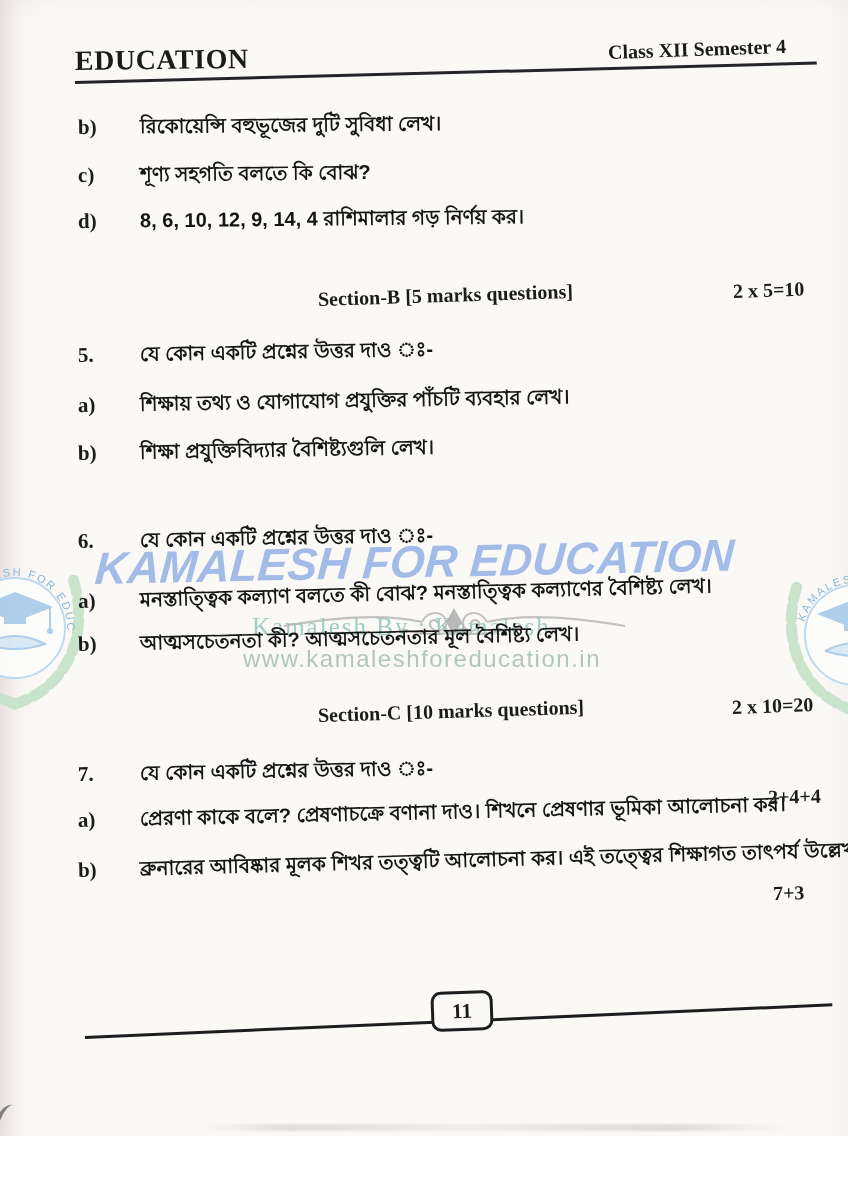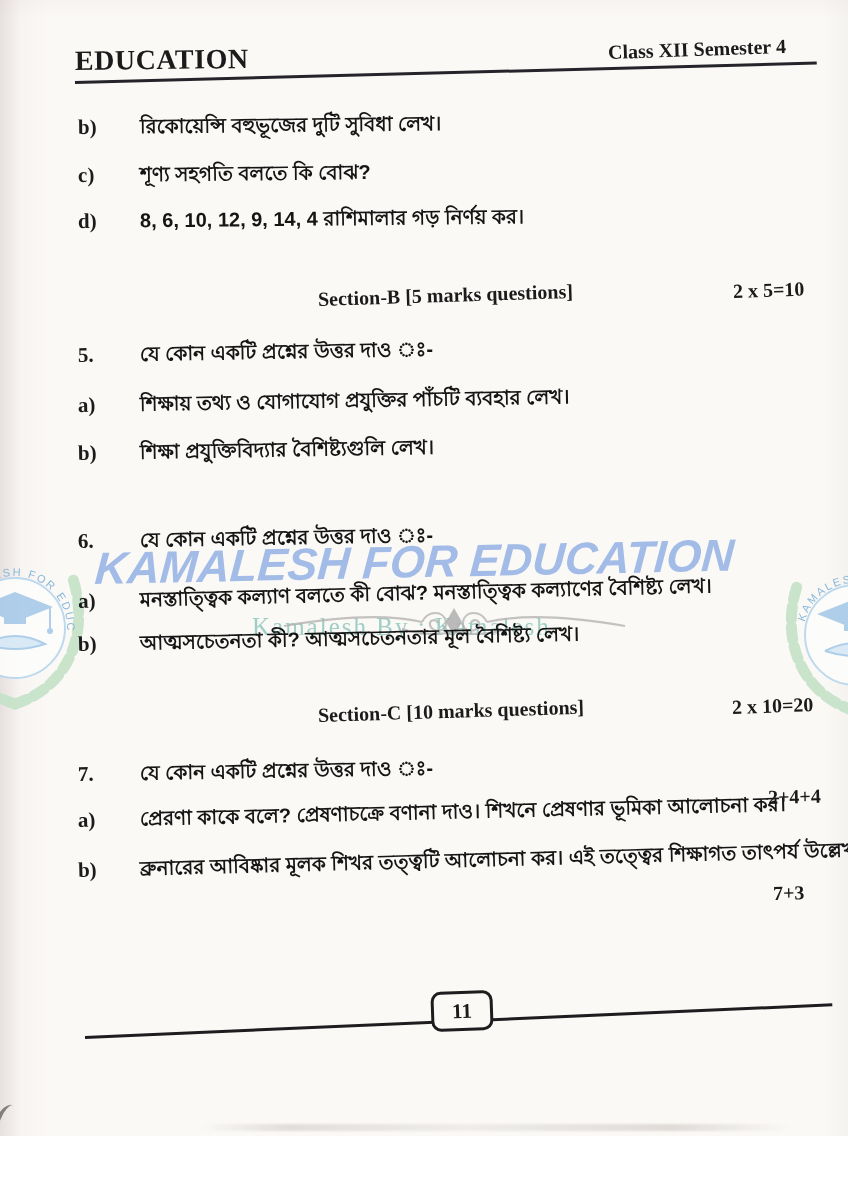--- a/index.html
+++ b/index.html
@@ -48,20 +48,21 @@
   .logo-wm{position:absolute;z-index:1;opacity:.92;}
 </style>
 </head>
 <body>
 
 <div class="screen">
   <div class="paper"></div>
 
   <div class="wm-main">KAMALESH FOR EDUCATION</div>
   <div class="wm-presented">Kamalesh By :  Kamalesh</div>
+  <div class="wm-site">www.kamaleshforeducation.in</div>
 
   <svg class="logo-wm" style="left:-70px;top:528px" width="170" height="184" viewBox="0 0 170 184">
     <defs>
         <path id="arcL" d="M 33,100 A 52,52 0 0 1 137,100"></path>
       </defs>
     <path d="M85,176 C 28,158 10,100 28,48" fill="none" stroke="#c6e3c9" stroke-width="11" stroke-dasharray="13 7" stroke-linecap="round"></path>
     <path d="M85,176 C 142,158 160,100 142,48" fill="none" stroke="#c6e3c9" stroke-width="11" stroke-dasharray="13 7" stroke-linecap="round"></path>
     <circle cx="85" cy="100" r="50" fill="#fdfdfb" stroke="#b9d7ee" stroke-width="2"></circle>
     <polygon points="85,64 123,79 85,94 47,79" fill="#a9cbe9"></polygon>
     <rect x="74" y="86" width="22" height="10" fill="#a9cbe9"></rect>

